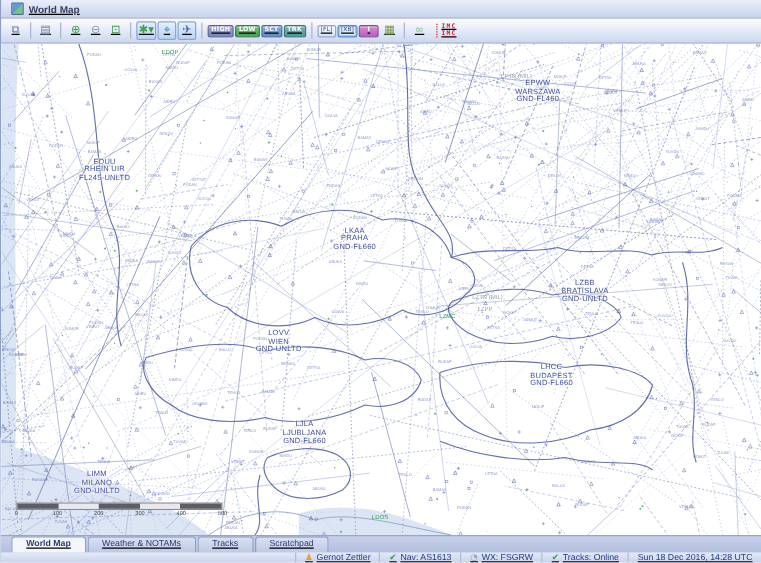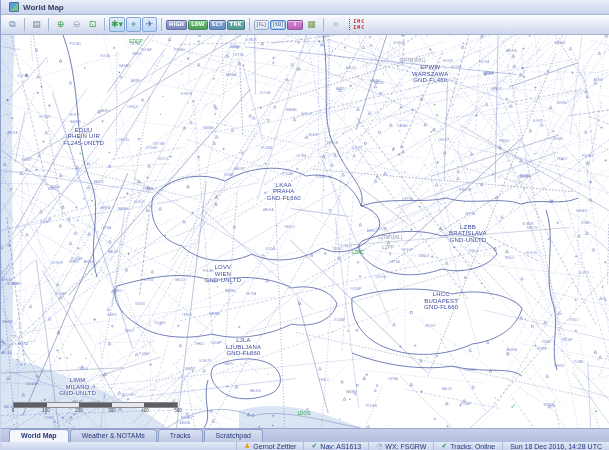--- a/index.html
+++ b/index.html
@@ -1,17 +1,17 @@
 <!DOCTYPE html>
 <html><head>
 <meta charset="utf-8">
 <style>
   html,body{margin:0;padding:0;}
   body{width:609px;height:450px;overflow:hidden;font-family:"Liberation Sans",sans-serif;background:#c8d2ea;}
-  .window{width:609px;height:350px;display:flex;flex-direction:column;border-left:1px solid #8ea0c8;box-sizing:border-box;}
+  .window{width:609px;height:350px;display:flex;flex-direction:column;border-left:1px solid #8ea0c8;box-sizing:border-box;text-decoration:underline;}
 
   
   .titlebar{height:14px;flex:0 0 14px;display:flex;align-items:center;gap:4px;padding-left:8px;
     background:linear-gradient(#e9eef9,#c9d3ec);border-bottom:1px solid #aab6d6;}
   .title-icon{width:8px;height:8px;border-radius:1px;background:linear-gradient(135deg,#5aa0d8 50%,#7cc47c 50%);border:1px solid #4a6aa0;}
   .titlebar .t{font-size:8px;color:#37415f;font-weight:bold;}
 
   
   .toolbar{height:19px;flex:0 0 19px;display:flex;align-items:center;gap:1px;padding:0 4px;
     background:linear-gradient(#fdfdff,#ccd7ee);border-bottom:1px solid #a6b2d2;}

